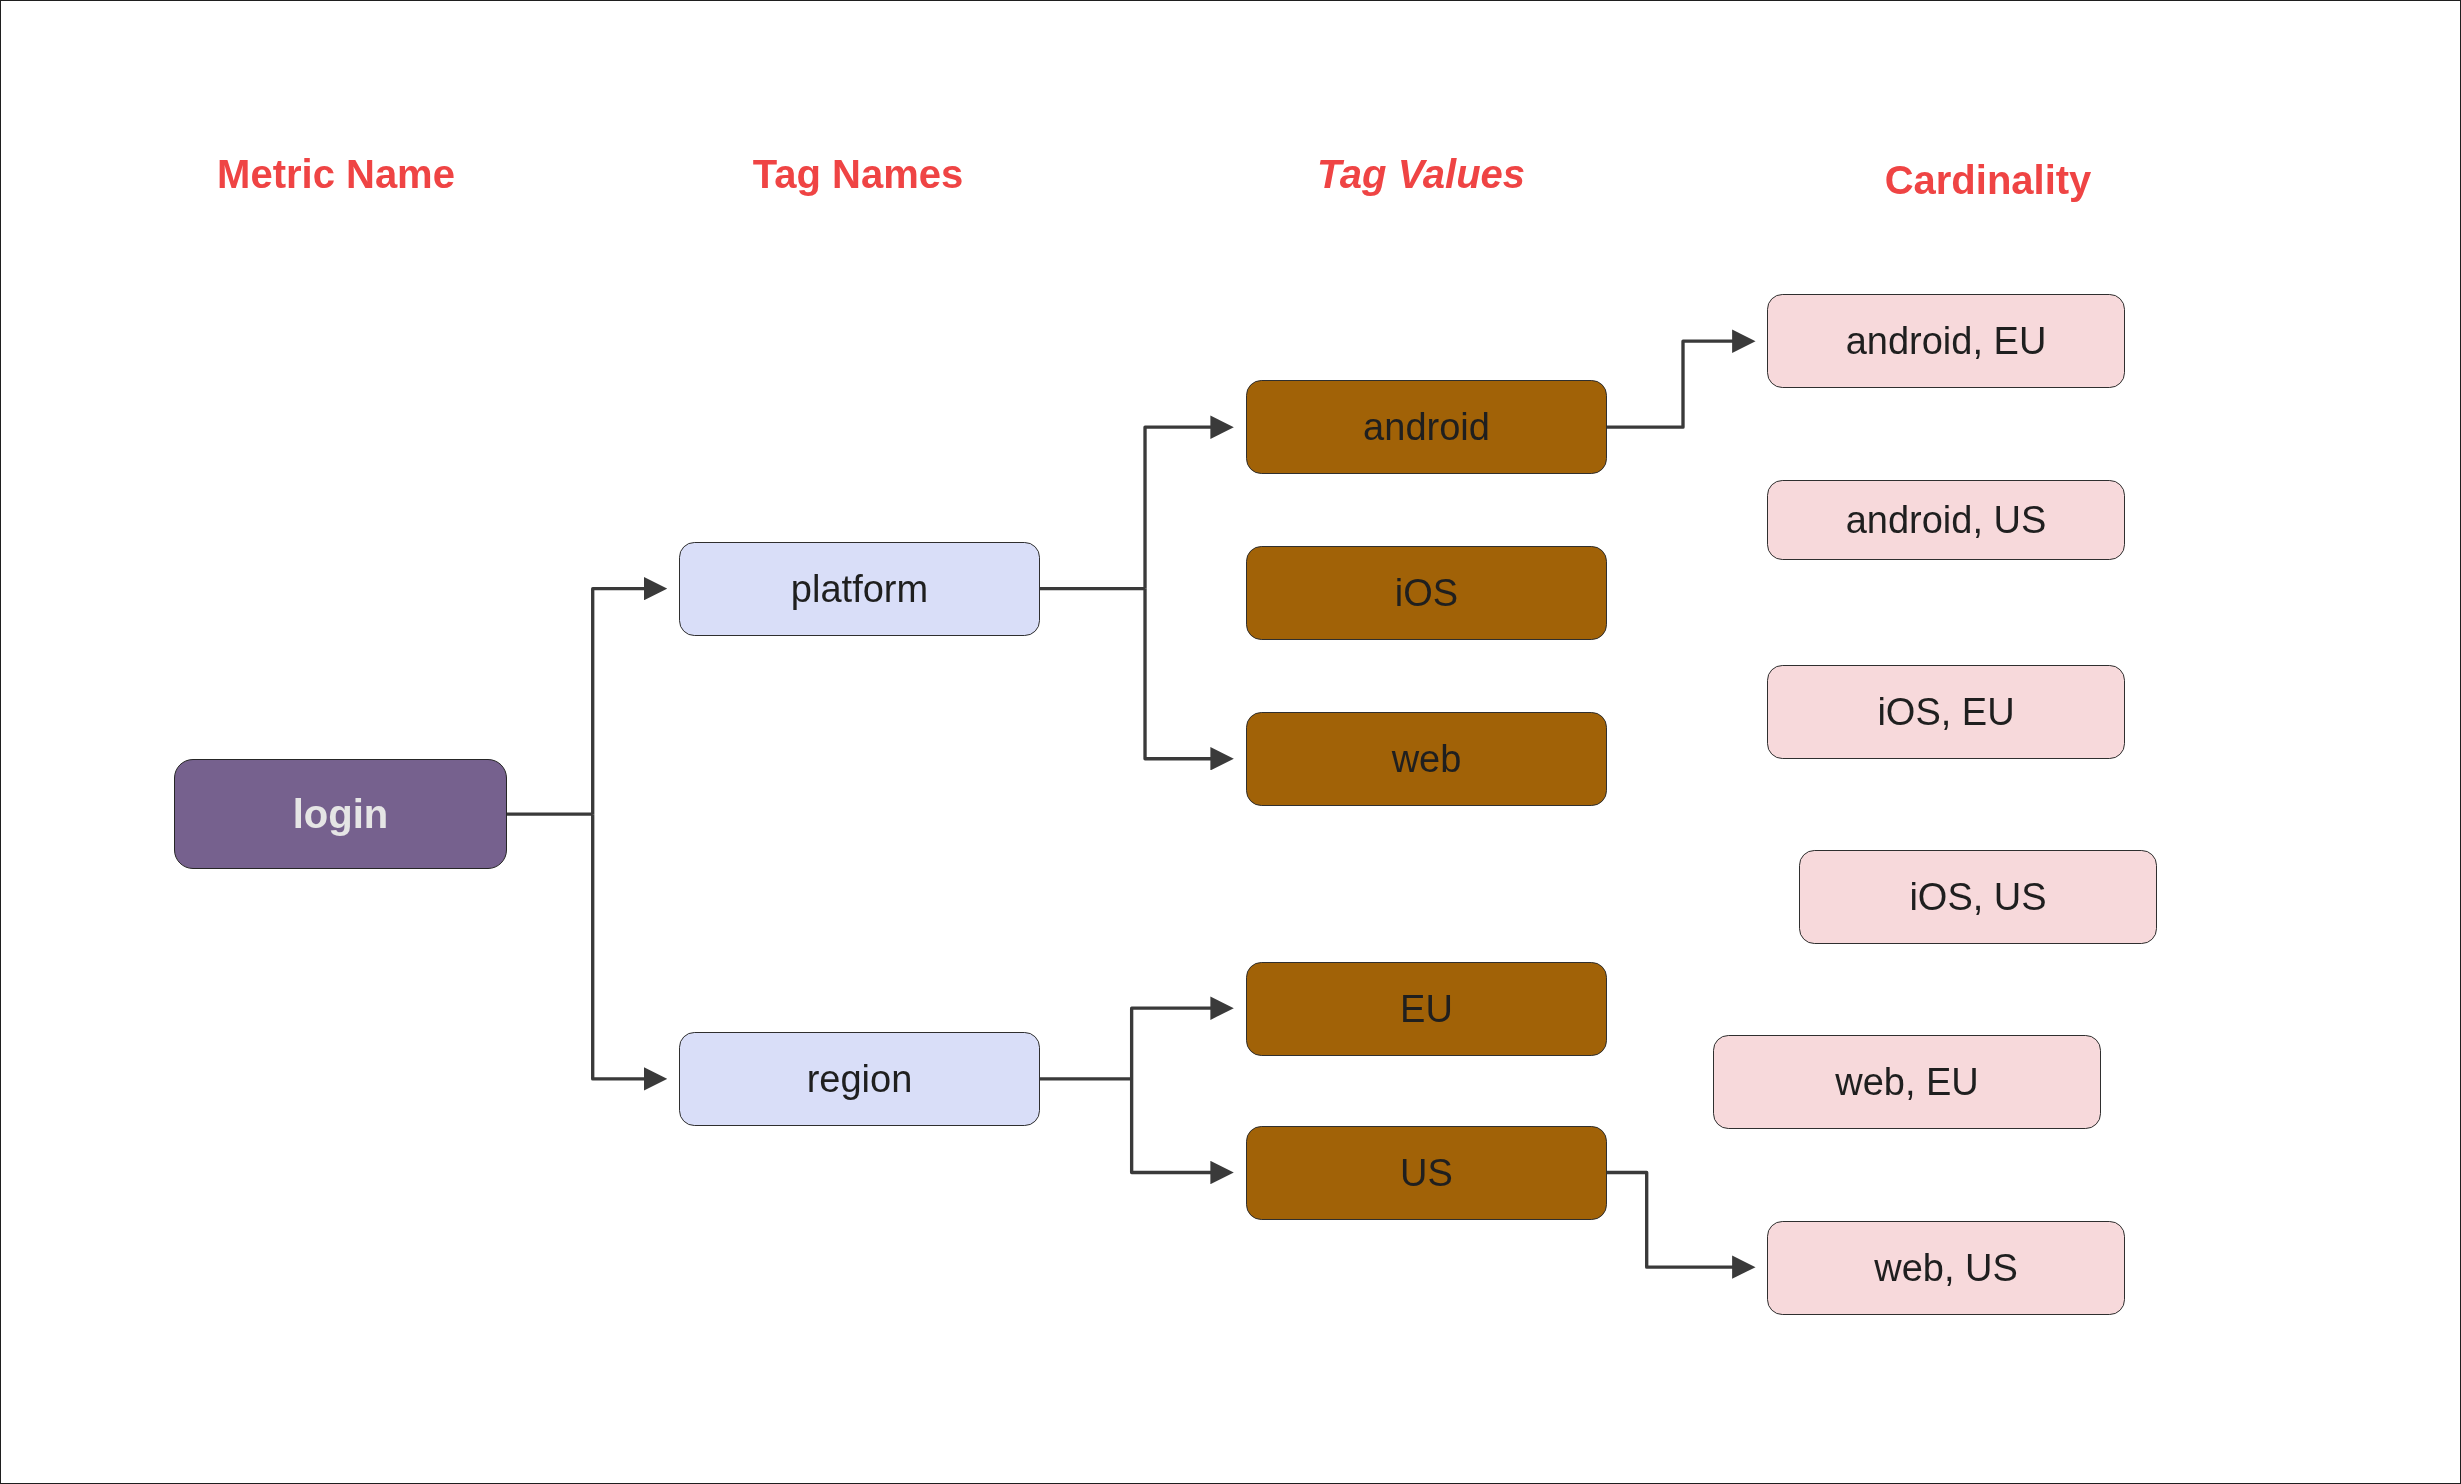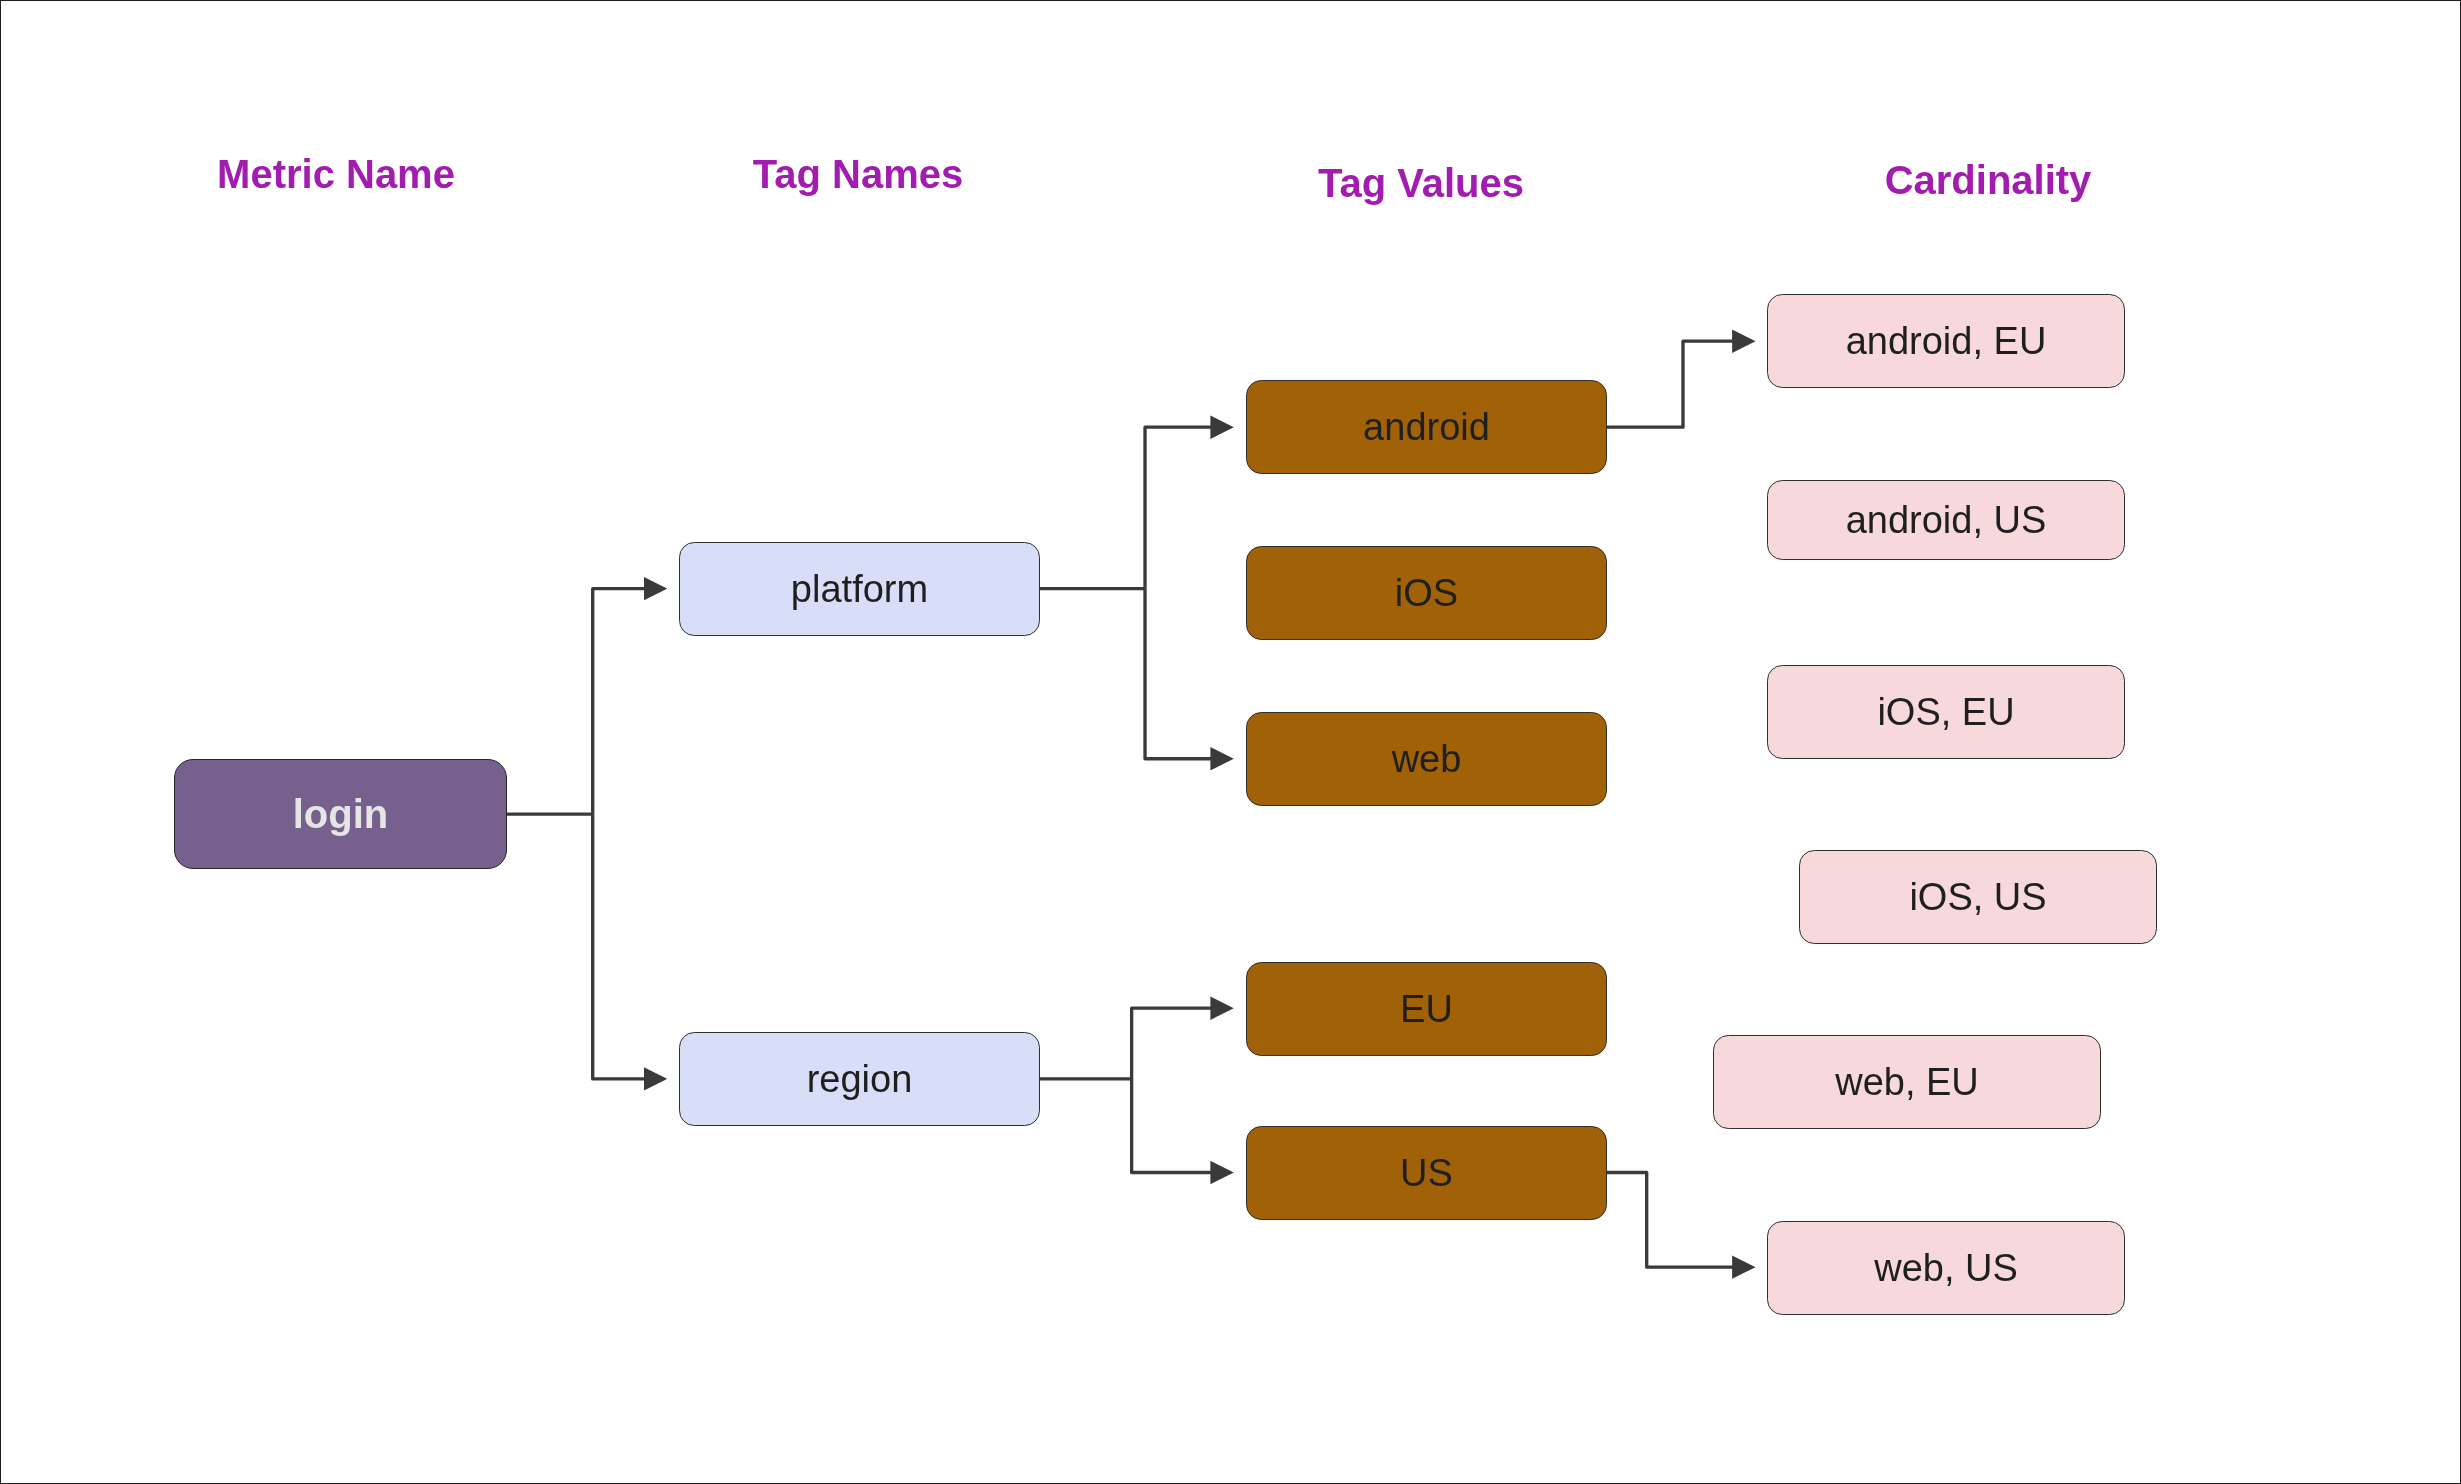--- a/index.html
+++ b/index.html
@@ -11,21 +11,21 @@
     border: 1.9px solid #1f1f1f;
     box-sizing: border-box;
     overflow: hidden;
     font-family: "Liberation Sans", "DejaVu Sans", sans-serif;
   }
   .col-header {
     position: absolute;
     transform: translateX(-50%);
     font-size: 40px;
     font-weight: 700;
-    color: #a21caf;
+    color: #ef4444;
     white-space: nowrap;
   }
   .node {
     position: absolute;
     display: flex;
     align-items: center;
     justify-content: center;
     box-sizing: border-box;
     border: 1.9px solid #2f2f2f;
     border-radius: 15.3px;
@@ -58,21 +58,21 @@
     stroke-linejoin: round;
   }
 </style>
 </head>
 <body>
 
 <div class="canvas">
 
   <div class="col-header" style="left:335px;  top:151px;">Metric Name</div>
   <div class="col-header" style="left:857px;  top:151px;">Tag Names</div>
-  <div class="col-header" style="left:1420px; top:160px;">Tag Values</div>
+  <div class="col-header" style="left:1420px; top:151px;font-style:italic;">Tag Values</div>
   <div class="col-header" style="left:1942px; top:157px;margin-left:45px;">Cardinality</div>
 
   <svg class="edges" viewBox="0 0 2575 1553">
     <defs>
       <marker id="arrow" viewBox="0 0 10 10" refX="8" refY="5" markerWidth="7" markerHeight="7" orient="auto-start-reverse">
         <path d="M0,0 L10,5 L0,10 z" style="fill:#3a3a3a; stroke:none;"></path>
       </marker>
     </defs>
 
     <path d="M529,851 L619,851"></path>

